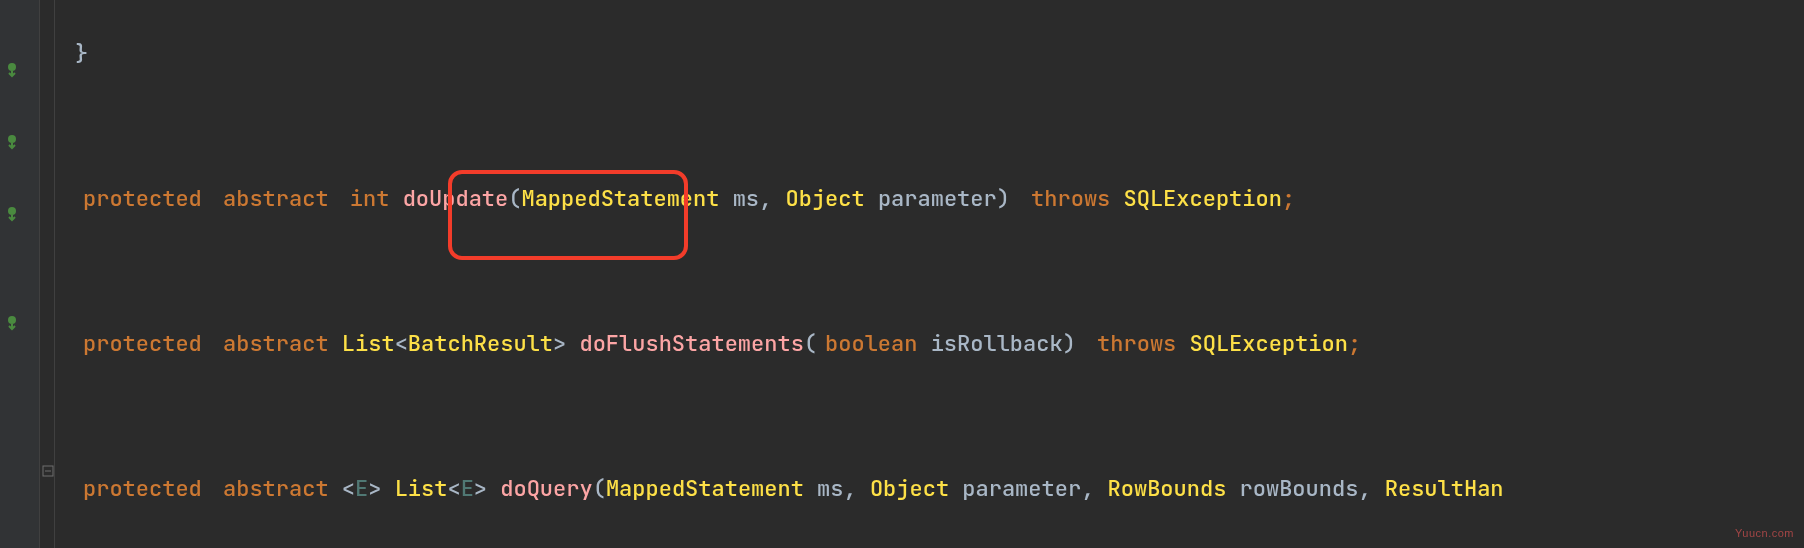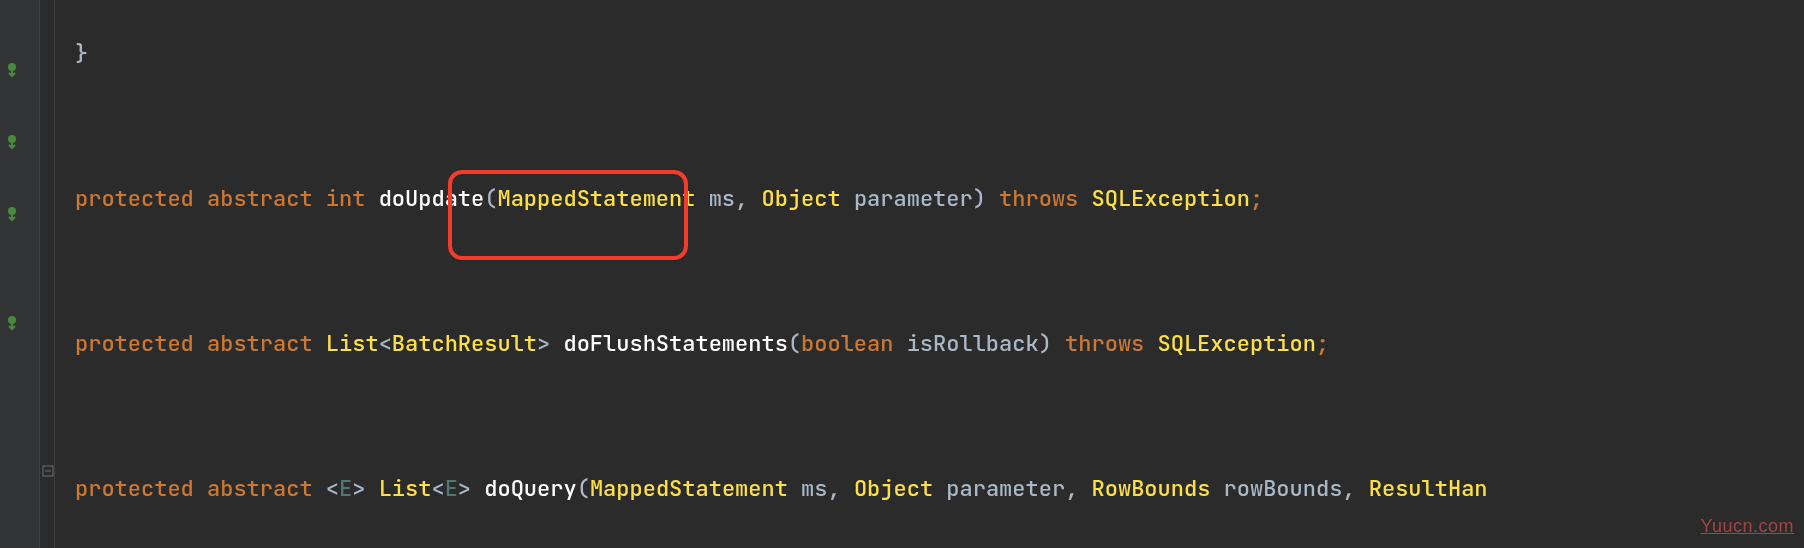--- a/index.html
+++ b/index.html
@@ -45,24 +45,24 @@
   .code {
     position: absolute;
     left: 55px;
     top: 0;
     right: 0;
     padding-left: 20px;
     padding-top: 0px;
     white-space: pre;
     font-weight: 500;
   }
-  .kw { color: #cc7832; }
+  .kw { color: #cc7832; margin-left: 8px; }
   .type { color: #fde047; }
   .gen { color: #507874; }
-  .mname { color: #ffffff; }
+  .mname { color: #fca5a5; }
   .plain { color: #a9b7c6; }
   .paren { color: #a9b7c6; }
   .semi { color: #cc7832; }
   .indent { padding-left: 56px; display:inline-block;}
   .line { height: 36.2px; line-height: 36.2px; }
   .highlight-box {
     position: absolute;
     border: 4px solid #f33c2a;
     border-radius: 14px;
     pointer-events: none;
@@ -70,24 +70,23 @@
     top: 170px;
     width: 240px;
     height: 90px;
   }
   .watermark {
     position: absolute;
     right: 10px;
     bottom: 6px;
     color: #b84a4a;
     font-family: sans-serif;
-    font-size: 18px;
+    font-size: 11px;
     opacity: 0.85;
     letter-spacing: 0.5px;
-    text-decoration: underline;
   }
 </style>
 </head>
 <body>
 
 <div class="gutter"></div>
 <div class="gutter-divider"></div>
 
 <div class="gutter-icon" style="top:62px">
 <svg width="16" height="16" viewBox="0 0 16 16">

